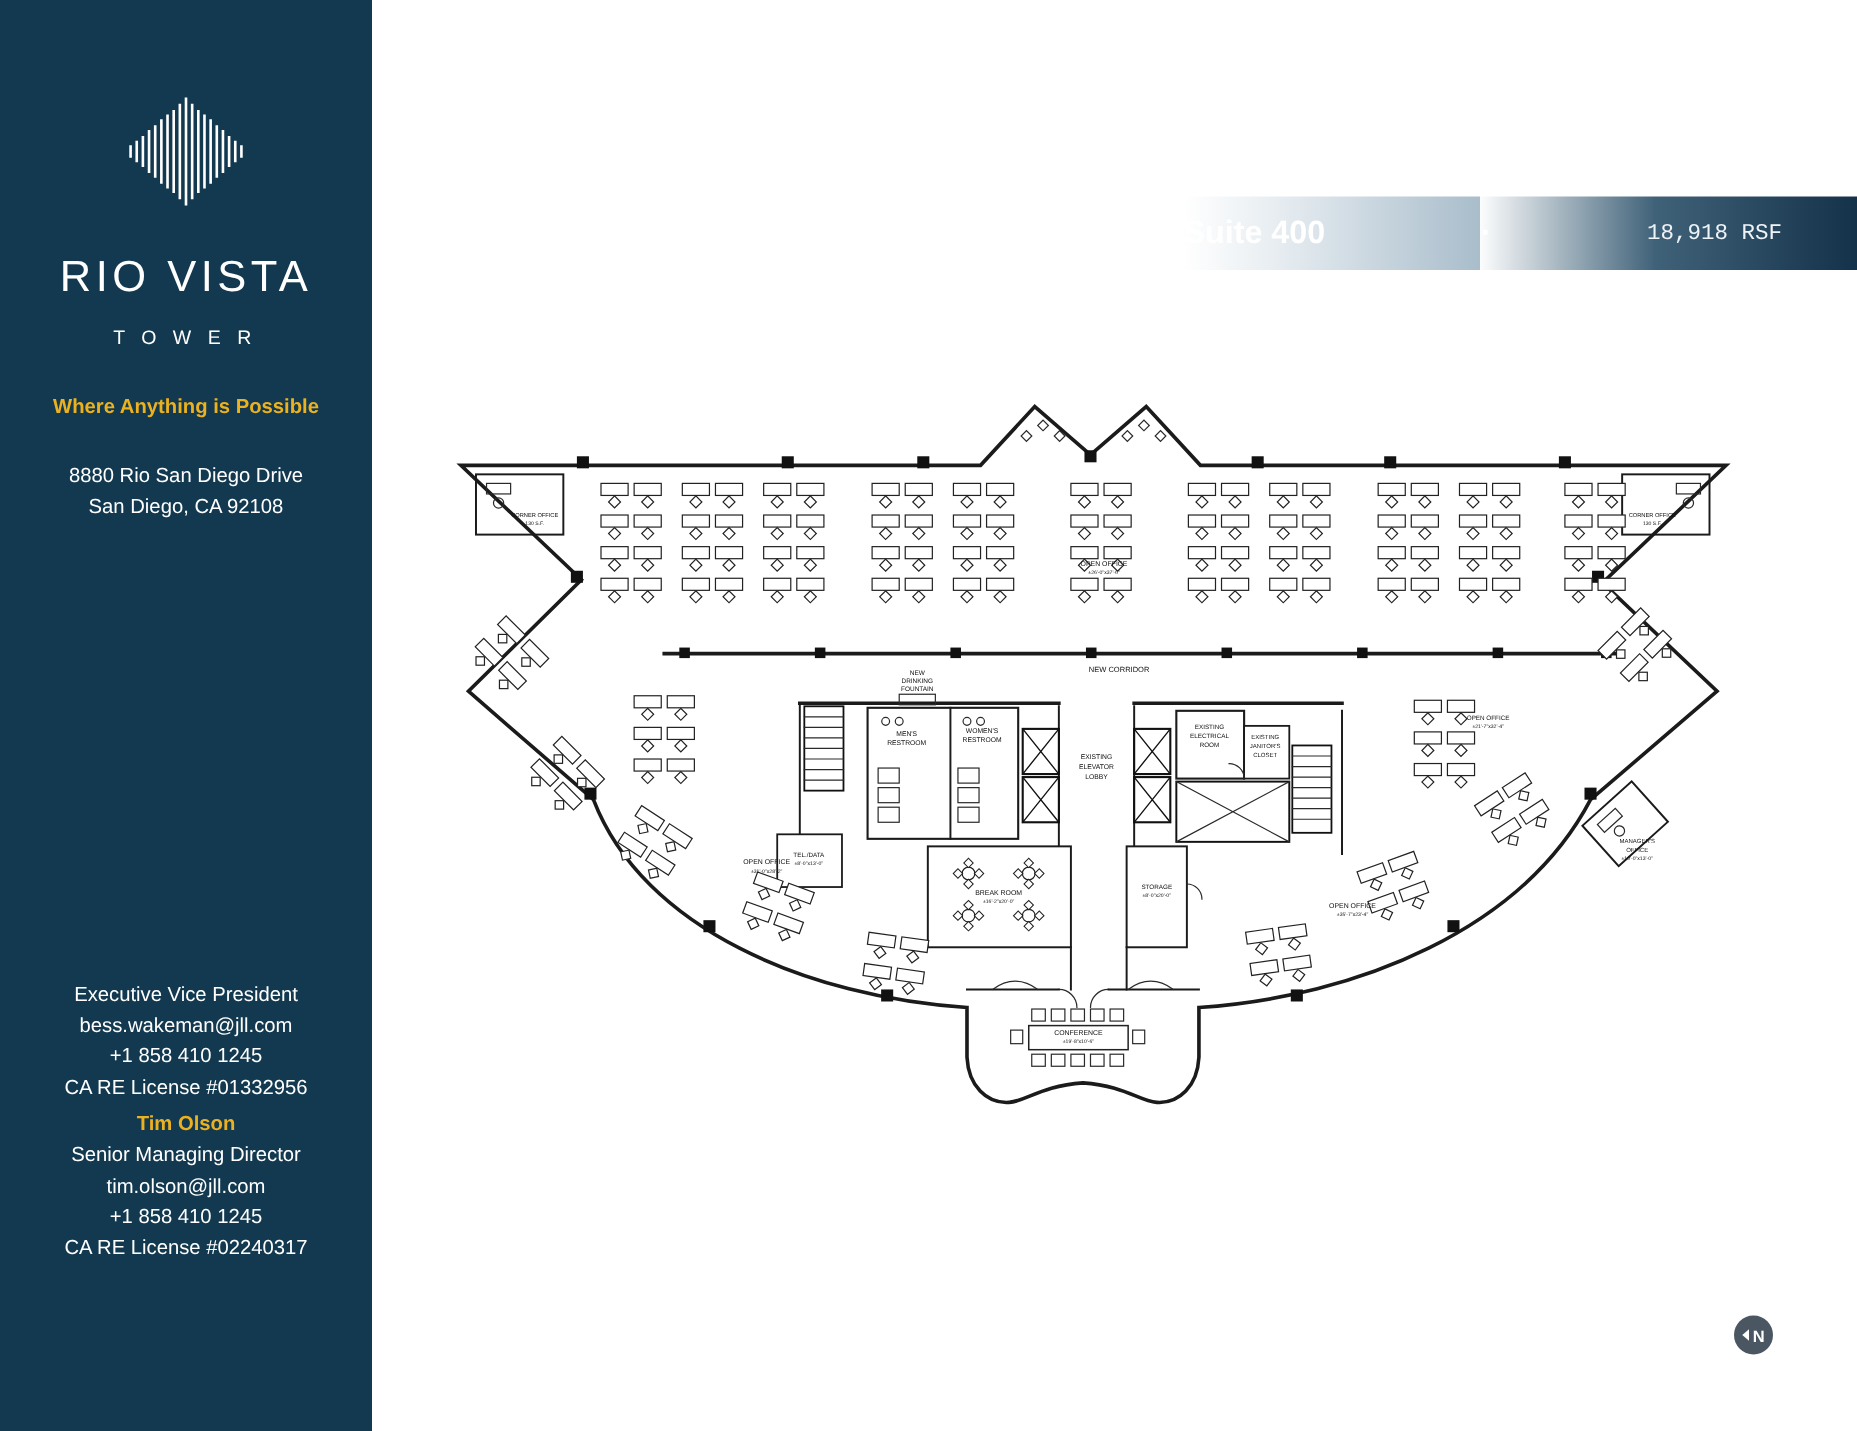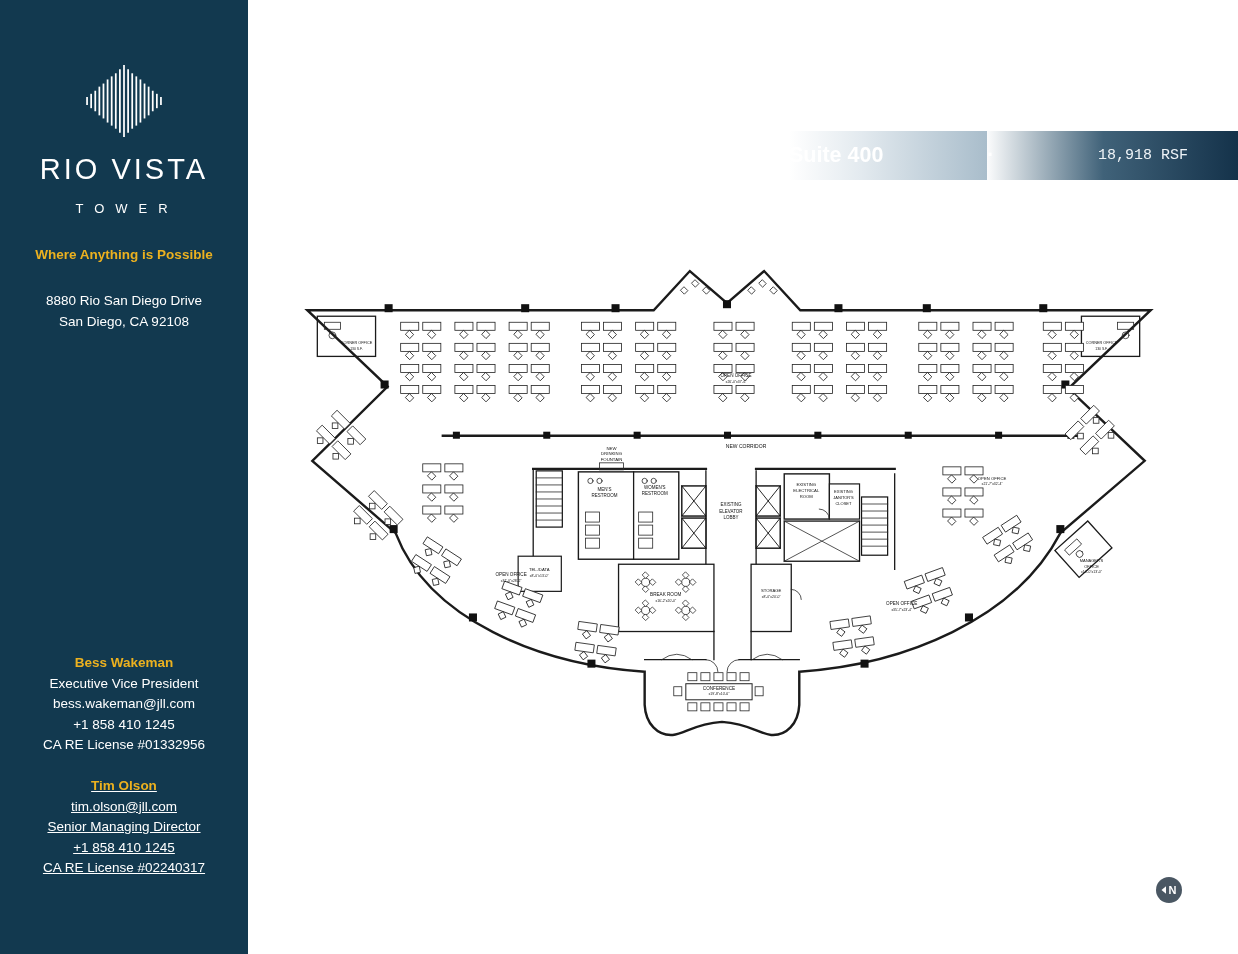--- a/index.html
+++ b/index.html
@@ -6,26 +6,26 @@
   body{
     width:1238px;height:954px;position:relative;overflow:hidden;
     background:#ffffff;font-family:"Liberation Sans",sans-serif;
   }
   
   .sidebar{
     position:absolute;left:0;top:0;width:248px;height:954px;
     background:#12394f;color:#fff;text-align:center;
   }
   .logo-wrap{margin-top:62px;}
-  .brand1{font-size:29px;letter-spacing:3px;margin-top:9px;font-weight:400;color:#fff;}
+  .brand1{font-size:29px;letter-spacing:3px;margin-top:24px;font-weight:400;color:#fff;}
   .brand2{font-size:13px;letter-spacing:11px;padding-left:6px;margin-top:15px;color:#fff;}
   .tagline{margin-top:31px;font-size:13.5px;font-weight:bold;color:#ecb11f;}
   .address{margin-top:29px;font-size:13.5px;line-height:20.5px;color:#fff;}
   .contacts{position:absolute;top:653px;left:0;right:0;font-size:13.5px;line-height:20.6px;}
-  .contact + .contact{margin-top:20px;text-decoration:underline;}
+  .contact + .contact{margin-top:4px;}
   .cname{color:#ecb11f;font-weight:bold;}
   
   .banner{
     position:absolute;left:789px;right:0;top:131px;height:49px;box-sizing:border-box;
     display:flex;align-items:center;justify-content:space-between;padding-right:50px;
     background:linear-gradient(90deg,#ffffff 0%,#e3eaef 16%,#a9bdcb 44%,#44678004 0,#406279 70%,#14324a 100%);
     color:#fff;
   }
   .banner .suite{font-weight:bold;font-size:21.5px;}
   .banner .dot{font-weight:bold;font-size:21.5px;margin:0 8px;}
@@ -74,30 +74,29 @@
   </div>
   <div class="brand1">RIO VISTA</div>
   <div class="brand2">TOWER</div>
   <div class="tagline">Where Anything is Possible</div>
   <div class="address">
     <div>8880 Rio San Diego Drive</div>
     <div>San Diego, CA 92108</div>
   </div>
   <div class="contacts">
     <div class="contact">
-      <div class="cname">Bess Wakeman</div>
       <div>Executive Vice President</div>
       <div>bess.wakeman@jll.com</div>
       <div>+1 858 410 1245</div>
       <div>CA RE License #01332956</div>
     </div>
     <div class="contact">
       <div class="cname">Tim Olson</div>
+      <div>Senior Managing Director</div>
       <div>tim.olson@jll.com</div>
-      <div>Senior Managing Director</div>
       <div>+1 858 410 1245</div>
       <div>CA RE License #02240317</div>
     </div>
   </div>
 </div>
 
 <header class="banner">
   <span class="suite">Suite 400</span>
   <span class="dot">·</span>
   <span class="rsf">18,918 RSF</span>

